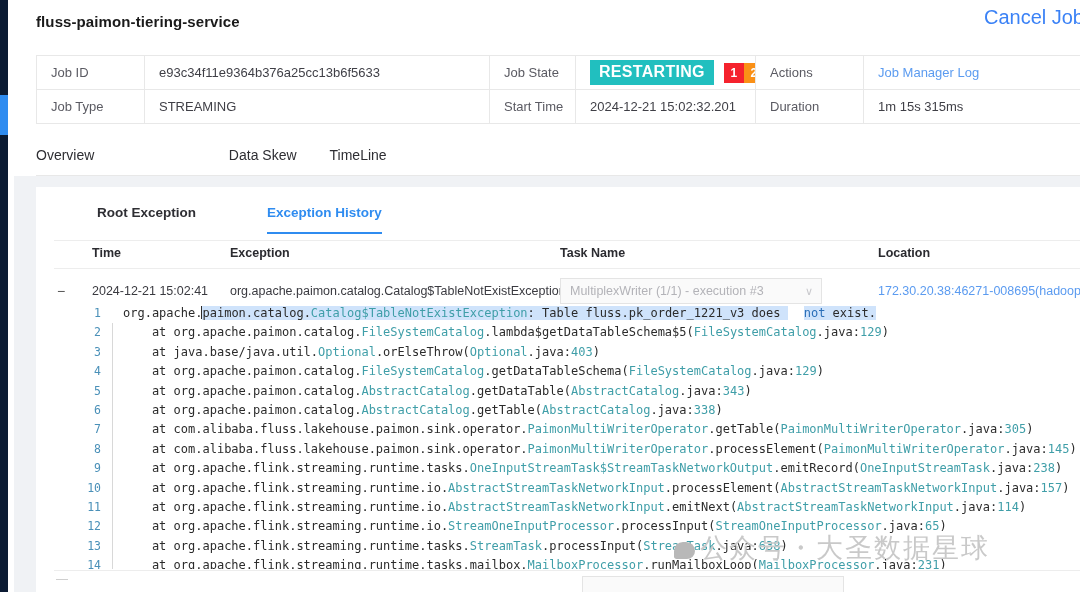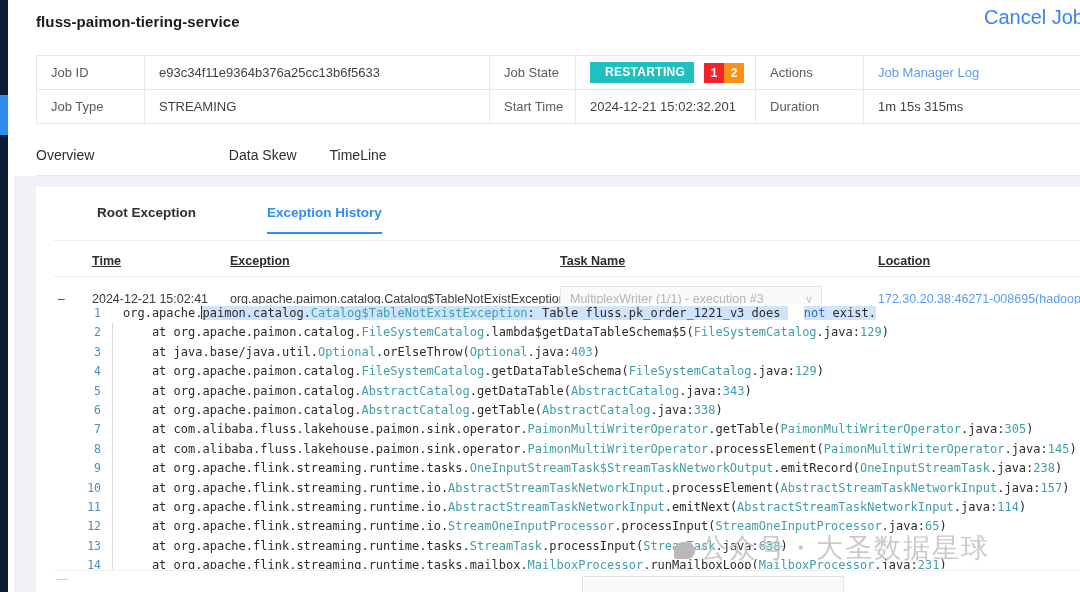--- a/index.html
+++ b/index.html
@@ -75,22 +75,22 @@
     white-space: nowrap;
     overflow: hidden;
   }
   #info-table td.lbl { color: #5a5a62; }
   .c1 { width: 108px; } .c2 { width: 345px; }
   .c3 { width: 86px; }  .c4 { width: 180px; }
   .c5 { width: 108px; } .c6 { width: 235px; }
 
   .badge {
     display: inline-block;
-    padding: 3px 9px 4px 15px;
-    font-size: 12px; font-weight: bold;
+    padding: 3px 9px 4px 9px;
+    font-size: 16px; font-weight: bold;
     color: #ffffff; letter-spacing: .3px;
     vertical-align: middle;
   }
   .badge.restarting { background: #21bfbf; }
   .cnt {
     display: inline-block;
     width: 20px; height: 20px; line-height: 20px;
     text-align: center;
     font-size: 12px; font-weight: bold; color: #fff;
     vertical-align: middle;
@@ -156,24 +156,23 @@
   
   #exc-table {
     position: absolute; left: 18px; top: 53px;
     width: 1042px;
     border-collapse: collapse;
     table-layout: fixed;
   }
   #exc-table th {
     text-align: left;
     font-size: 12.5px; font-weight: bold; color: #2b2b30;
-    padding: 13px 0 8px 0;
+    padding: 5px 0 8px 0;
     border-bottom: 1px solid #ededed;
     border-top: 1px solid #ededed;
-    text-decoration: underline;
   }
   #exc-table td {
     font-size: 12.5px; color: #3a3a40;
     padding: 9px 0 9px 0;
     border-bottom: 1px solid #ededed;
     vertical-align: middle;
     white-space: nowrap; overflow: hidden;
   }
   .k-exp { width: 38px; }
   .k-time { width: 138px; }

